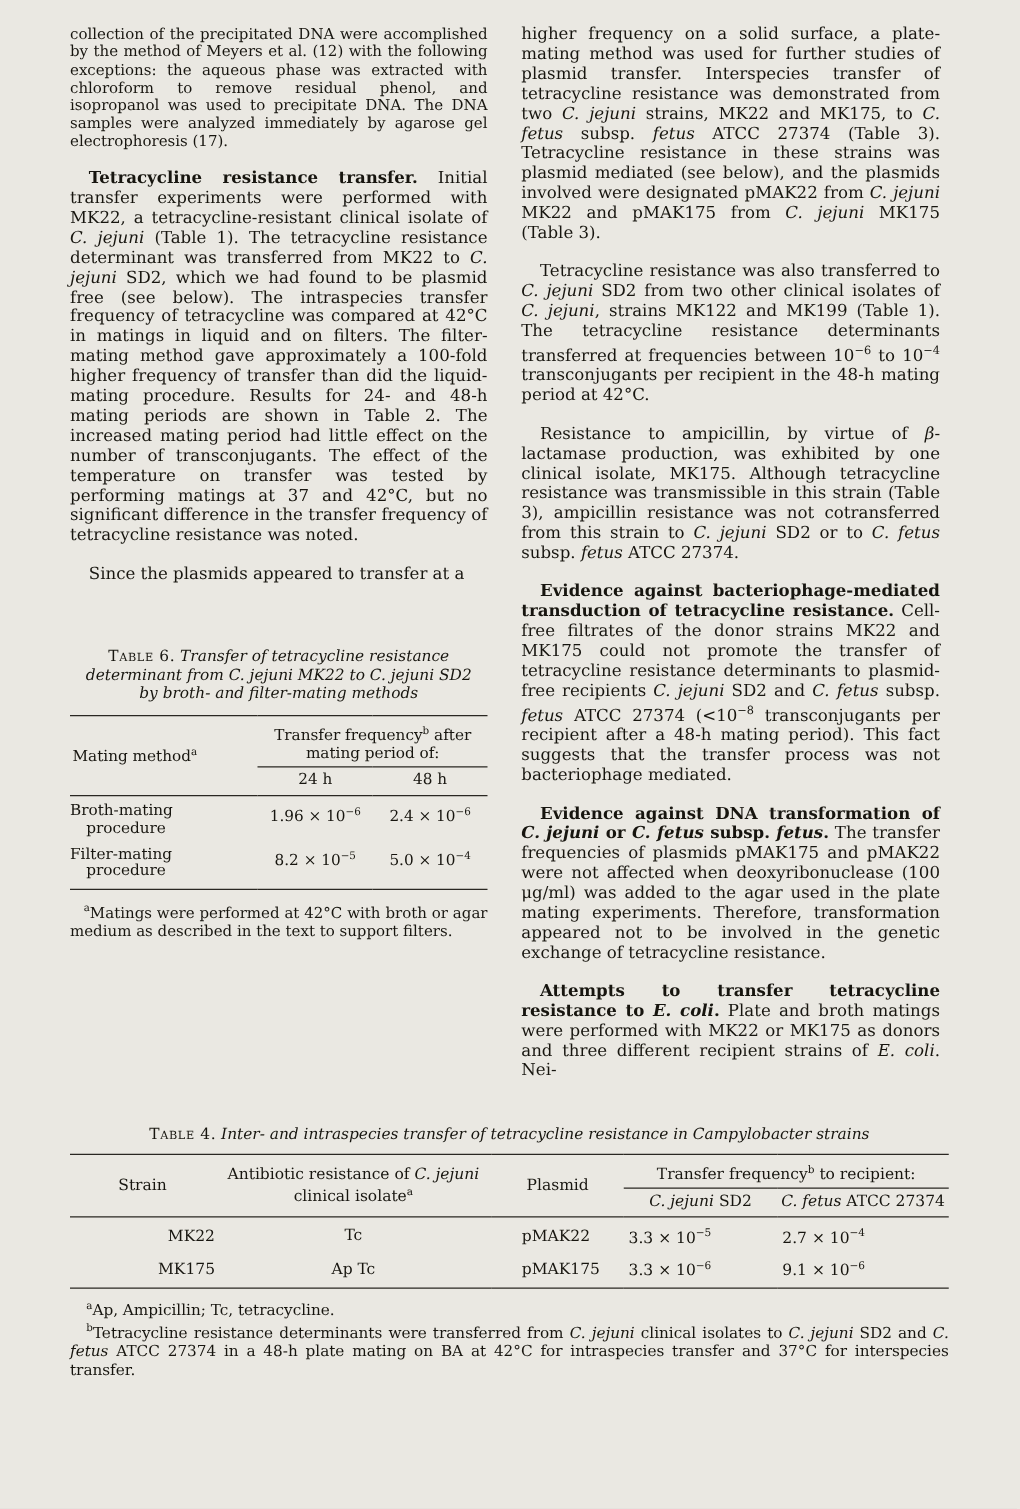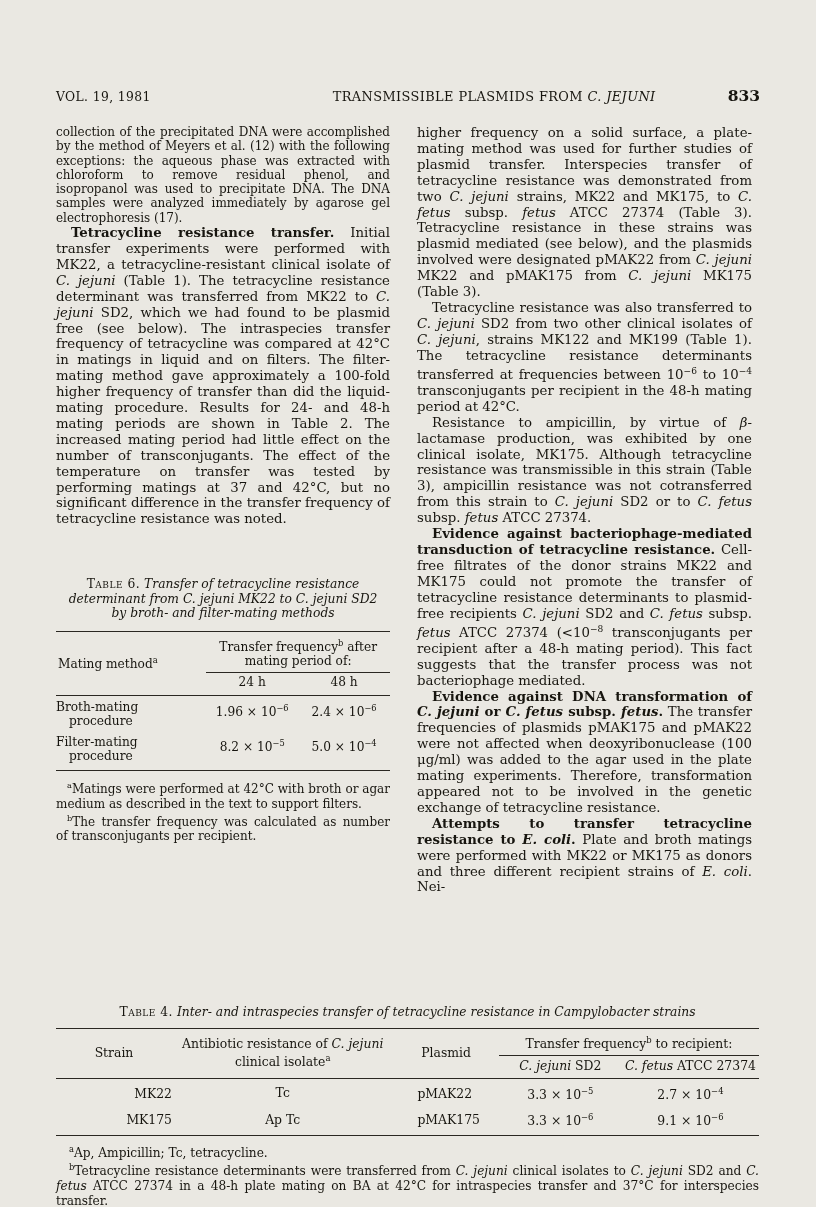--- a/index.html
+++ b/index.html
@@ -23,21 +23,21 @@
     display:flex; gap:27px;
     padding:20px 57px 0 56px;
     height:874px; overflow:hidden;
   }
   .col-left  { width:334px; flex:none; }
   .col-right { width:335px; flex:none; }
   p.body {
     font-size:13.3px; line-height:15.9px; text-align:justify;
     hyphens:auto; -webkit-hyphens:auto;
   }
-  p.ind { text-indent:15px; }
+  p.ind { text-indent:15px;margin-top:15px; }
   p.small-intro {
     font-size:12px; line-height:14.3px; text-align:justify;
     hyphens:auto; -webkit-hyphens:auto;
   }
   h2.results {
     text-align:center; font-weight:bold; font-size:13.6px;
     letter-spacing:.6px; margin:17px 0 11px 0;
   }
   
   .tcaption {
@@ -63,41 +63,37 @@
   
   .table3-section { padding:26px 57px 0 56px; }
   .t3 { margin-top:8px; font-size:12.4px; line-height:14.2px; border-top:1.5px solid #2a2722; }
   .t3 th, .t3 td { padding:3px 4px; }
   .t3 .rowhead { vertical-align:middle; text-align:center; border-bottom:1px solid #2a2722; }
   .t3 .group { text-align:center; border-bottom:1px solid #2a2722; padding:4px 6px; }
   .t3 .sub { text-align:center; border-bottom:1px solid #2a2722; padding:3px 0 5px 0; }
   .t3 td.strain { text-align:right; padding:5px 0 2px 0; }
   .t3 td.anti { text-align:center; padding-top:5px; }
   .t3 td.plasmid { text-align:left; padding:5px 0 2px 24px; }
-  .t3 td.freq { text-align:center; padding-top:5px; }
+  .t3 td.freq { text-align:left; padding-top:5px; }
   .t3 tr.last td { border-bottom:1.5px solid #2a2722; padding-bottom:6px; }
   .t3-fnotes { margin-top:6px; font-size:12.2px; line-height:14.6px; text-align:justify; }
   .t3-fnotes p { text-indent:13px; }
 </style>
 </head>
 <body>
 
 <div class="page">
 
-  <div class="header">
-    <span class="vol">VOL. 19, 1981</span>
-    <span class="rtitle">TRANSMISSIBLE PLASMIDS FROM <i>C. JEJUNI</i></span>
-    <span class="pnum">833</span>
-  </div>
 
   <div class="columns">
 
     <div class="col-left">
       <p class="small-intro">collection of the precipitated DNA were accomplished by the method of Meyers et al. (12) with the following exceptions: the aqueous phase was extracted with chloroform to remove residual phenol, and isopropanol was used to precipitate DNA. The DNA samples were analyzed immediately by agarose gel electrophoresis (17).</p>
       <p class="body ind"><b>Tetracycline resistance transfer.</b> Initial transfer experiments were performed with MK22, a tetracycline-resistant clinical isolate of <i>C. jejuni</i> (Table 1). The tetracycline resistance determinant was transferred from MK22 to <i>C. jejuni</i> SD2, which we had found to be plasmid free (see below). The intraspecies transfer frequency of tetracycline was compared at 42°C in matings in liquid and on filters. The filter-mating method gave approximately a 100-fold higher frequency of transfer than did the liquid-mating procedure. Results for 24- and 48-h mating periods are shown in Table 2. The increased mating period had little effect on the number of transconjugants. The effect of the temperature on transfer was tested by performing matings at 37 and 42°C, but no significant difference in the transfer frequency of tetracycline resistance was noted.</p>
+      <p class="body ind">Since the plasmids appeared to transfer at a</p>
 
       <div class="table2-block">
         <p class="tcaption"><span class="tlabel">Table 6.</span> <span>Transfer of tetracycline resistance determinant from C. jejuni MK22 to C. jejuni SD2 by broth- and filter-mating methods</span></p>
         <table class="t2">
           <colgroup>
             <col style="width:45%">
               <col style="width:27.5%">
               <col style="width:27.5%">
           </colgroup>
           <tbody>
@@ -116,21 +112,20 @@
             </tr>
             <tr class="last">
               <td class="method">Filter-mating procedure</td>
               <td class="val">8.2 × 10<sup>−5</sup></td>
               <td class="val">5.0 × 10<sup>−4</sup></td>
             </tr>
           </tbody>
         </table>
         <div class="fnotes">
           <p><sup>a</sup>Matings were performed at 42°C with broth or agar medium as described in the text to support filters.</p>
-          <p><sup>b</sup>The transfer frequency was calculated as number of transconjugants per recipient.</p>
         </div>
       </div>
     </div>
 
     <div class="col-right">
       <p class="body">higher frequency on a solid surface, a plate-mating method was used for further studies of plasmid transfer. Interspecies transfer of tetracycline resistance was demonstrated from two <i>C. jejuni</i> strains, MK22 and MK175, to <i>C. fetus</i> subsp. <i>fetus</i> ATCC 27374 (Table 3). Tetracycline resistance in these strains was plasmid mediated (see below), and the plasmids involved were designated pMAK22 from <i>C. jejuni</i> MK22 and pMAK175 from <i>C. jejuni</i> MK175 (Table 3).</p>
       <p class="body ind">Tetracycline resistance was also transferred to <i>C. jejuni</i> SD2 from two other clinical isolates of <i>C. jejuni</i>, strains MK122 and MK199 (Table 1). The tetracycline resistance determinants transferred at frequencies between 10<sup>−6</sup> to 10<sup>−4</sup> transconjugants per recipient in the 48-h mating period at 42°C.</p>
       <p class="body ind">Resistance to ampicillin, by virtue of <i>β</i>-lactamase production, was exhibited by one clinical isolate, MK175. Although tetracycline resistance was transmissible in this strain (Table 3), ampicillin resistance was not cotransferred from this strain to <i>C. jejuni</i> SD2 or to <i>C. fetus</i> subsp. <i>fetus</i> ATCC 27374.</p>
       <p class="body ind"><b>Evidence against bacteriophage-mediated transduction of tetracycline resistance.</b> Cell-free filtrates of the donor strains MK22 and MK175 could not promote the transfer of tetracycline resistance determinants to plasmid-free recipients <i>C. jejuni</i> SD2 and <i>C. fetus</i> subsp. <i>fetus</i> ATCC 27374 (&lt;10<sup>−8</sup> transconjugants per recipient after a 48-h mating period). This fact suggests that the transfer process was not bacteriophage mediated.</p>
       <p class="body ind"><b>Evidence against DNA transformation of <i>C. jejuni</i> or <i>C. fetus</i> subsp. <i>fetus</i>.</b> The transfer frequencies of plasmids pMAK175 and pMAK22 were not affected when deoxyribonuclease (100 μg/ml) was added to the agar used in the plate mating experiments. Therefore, transformation appeared not to be involved in the genetic exchange of tetracycline resistance.</p>

